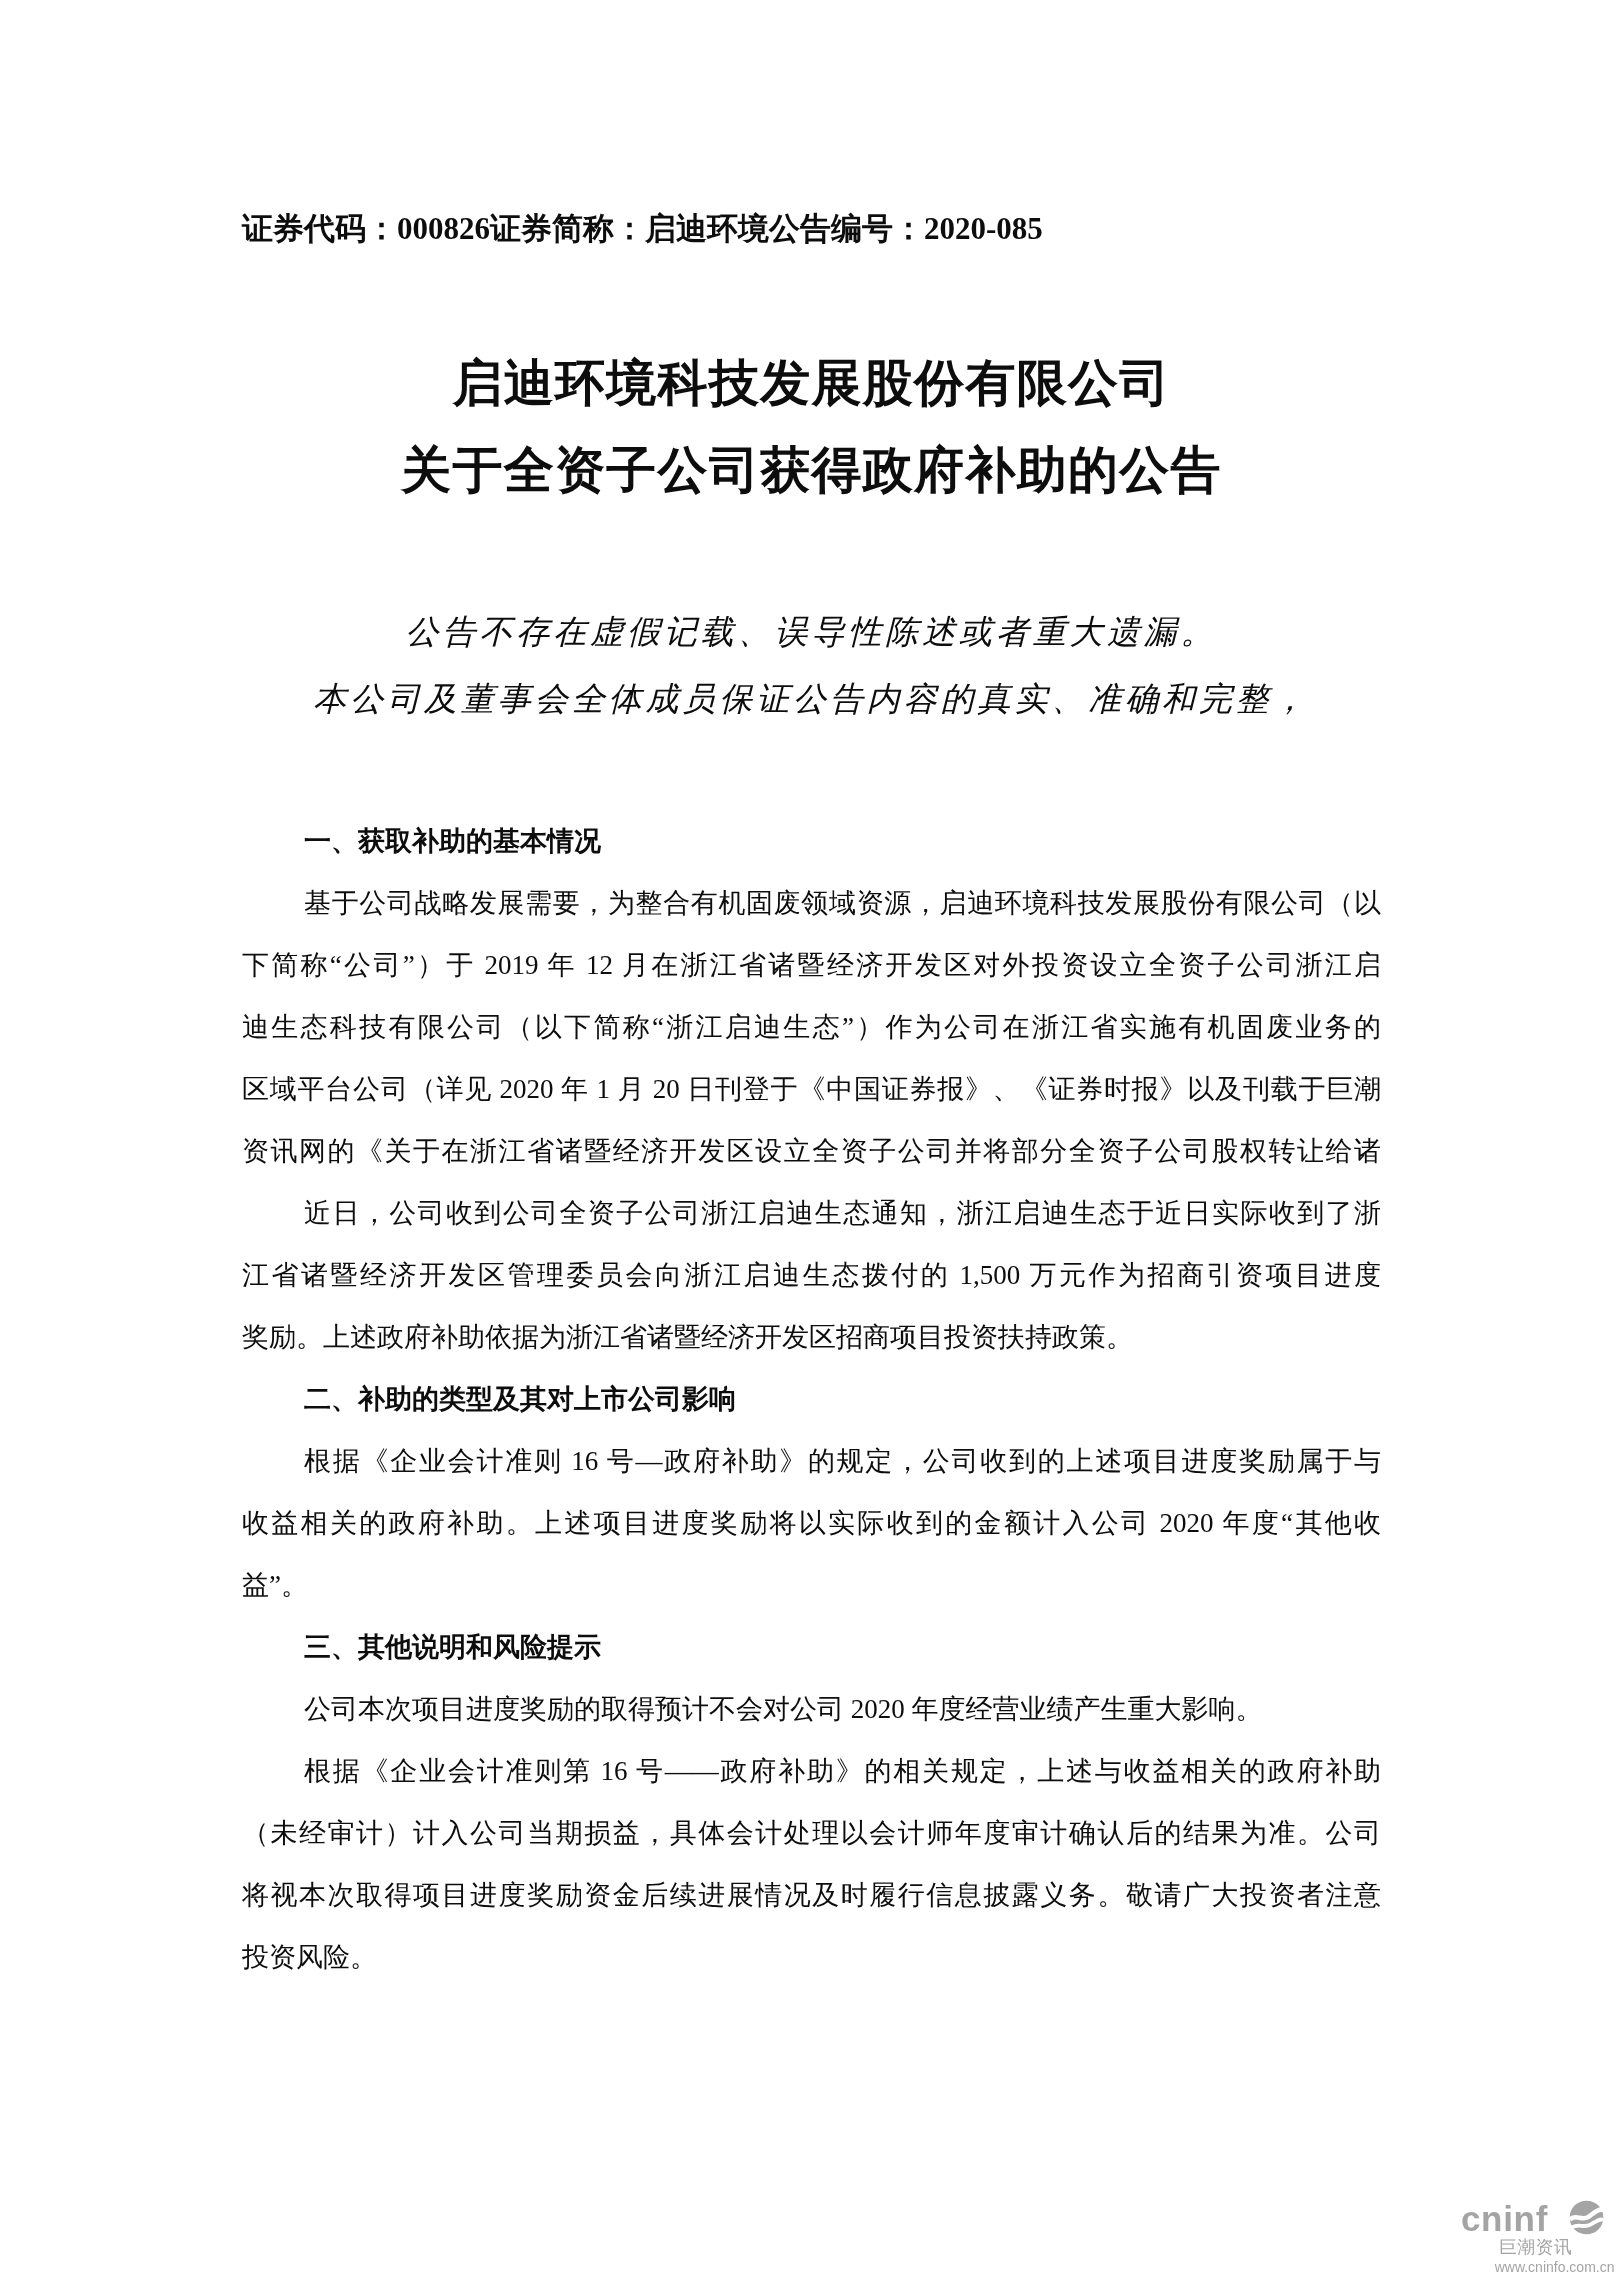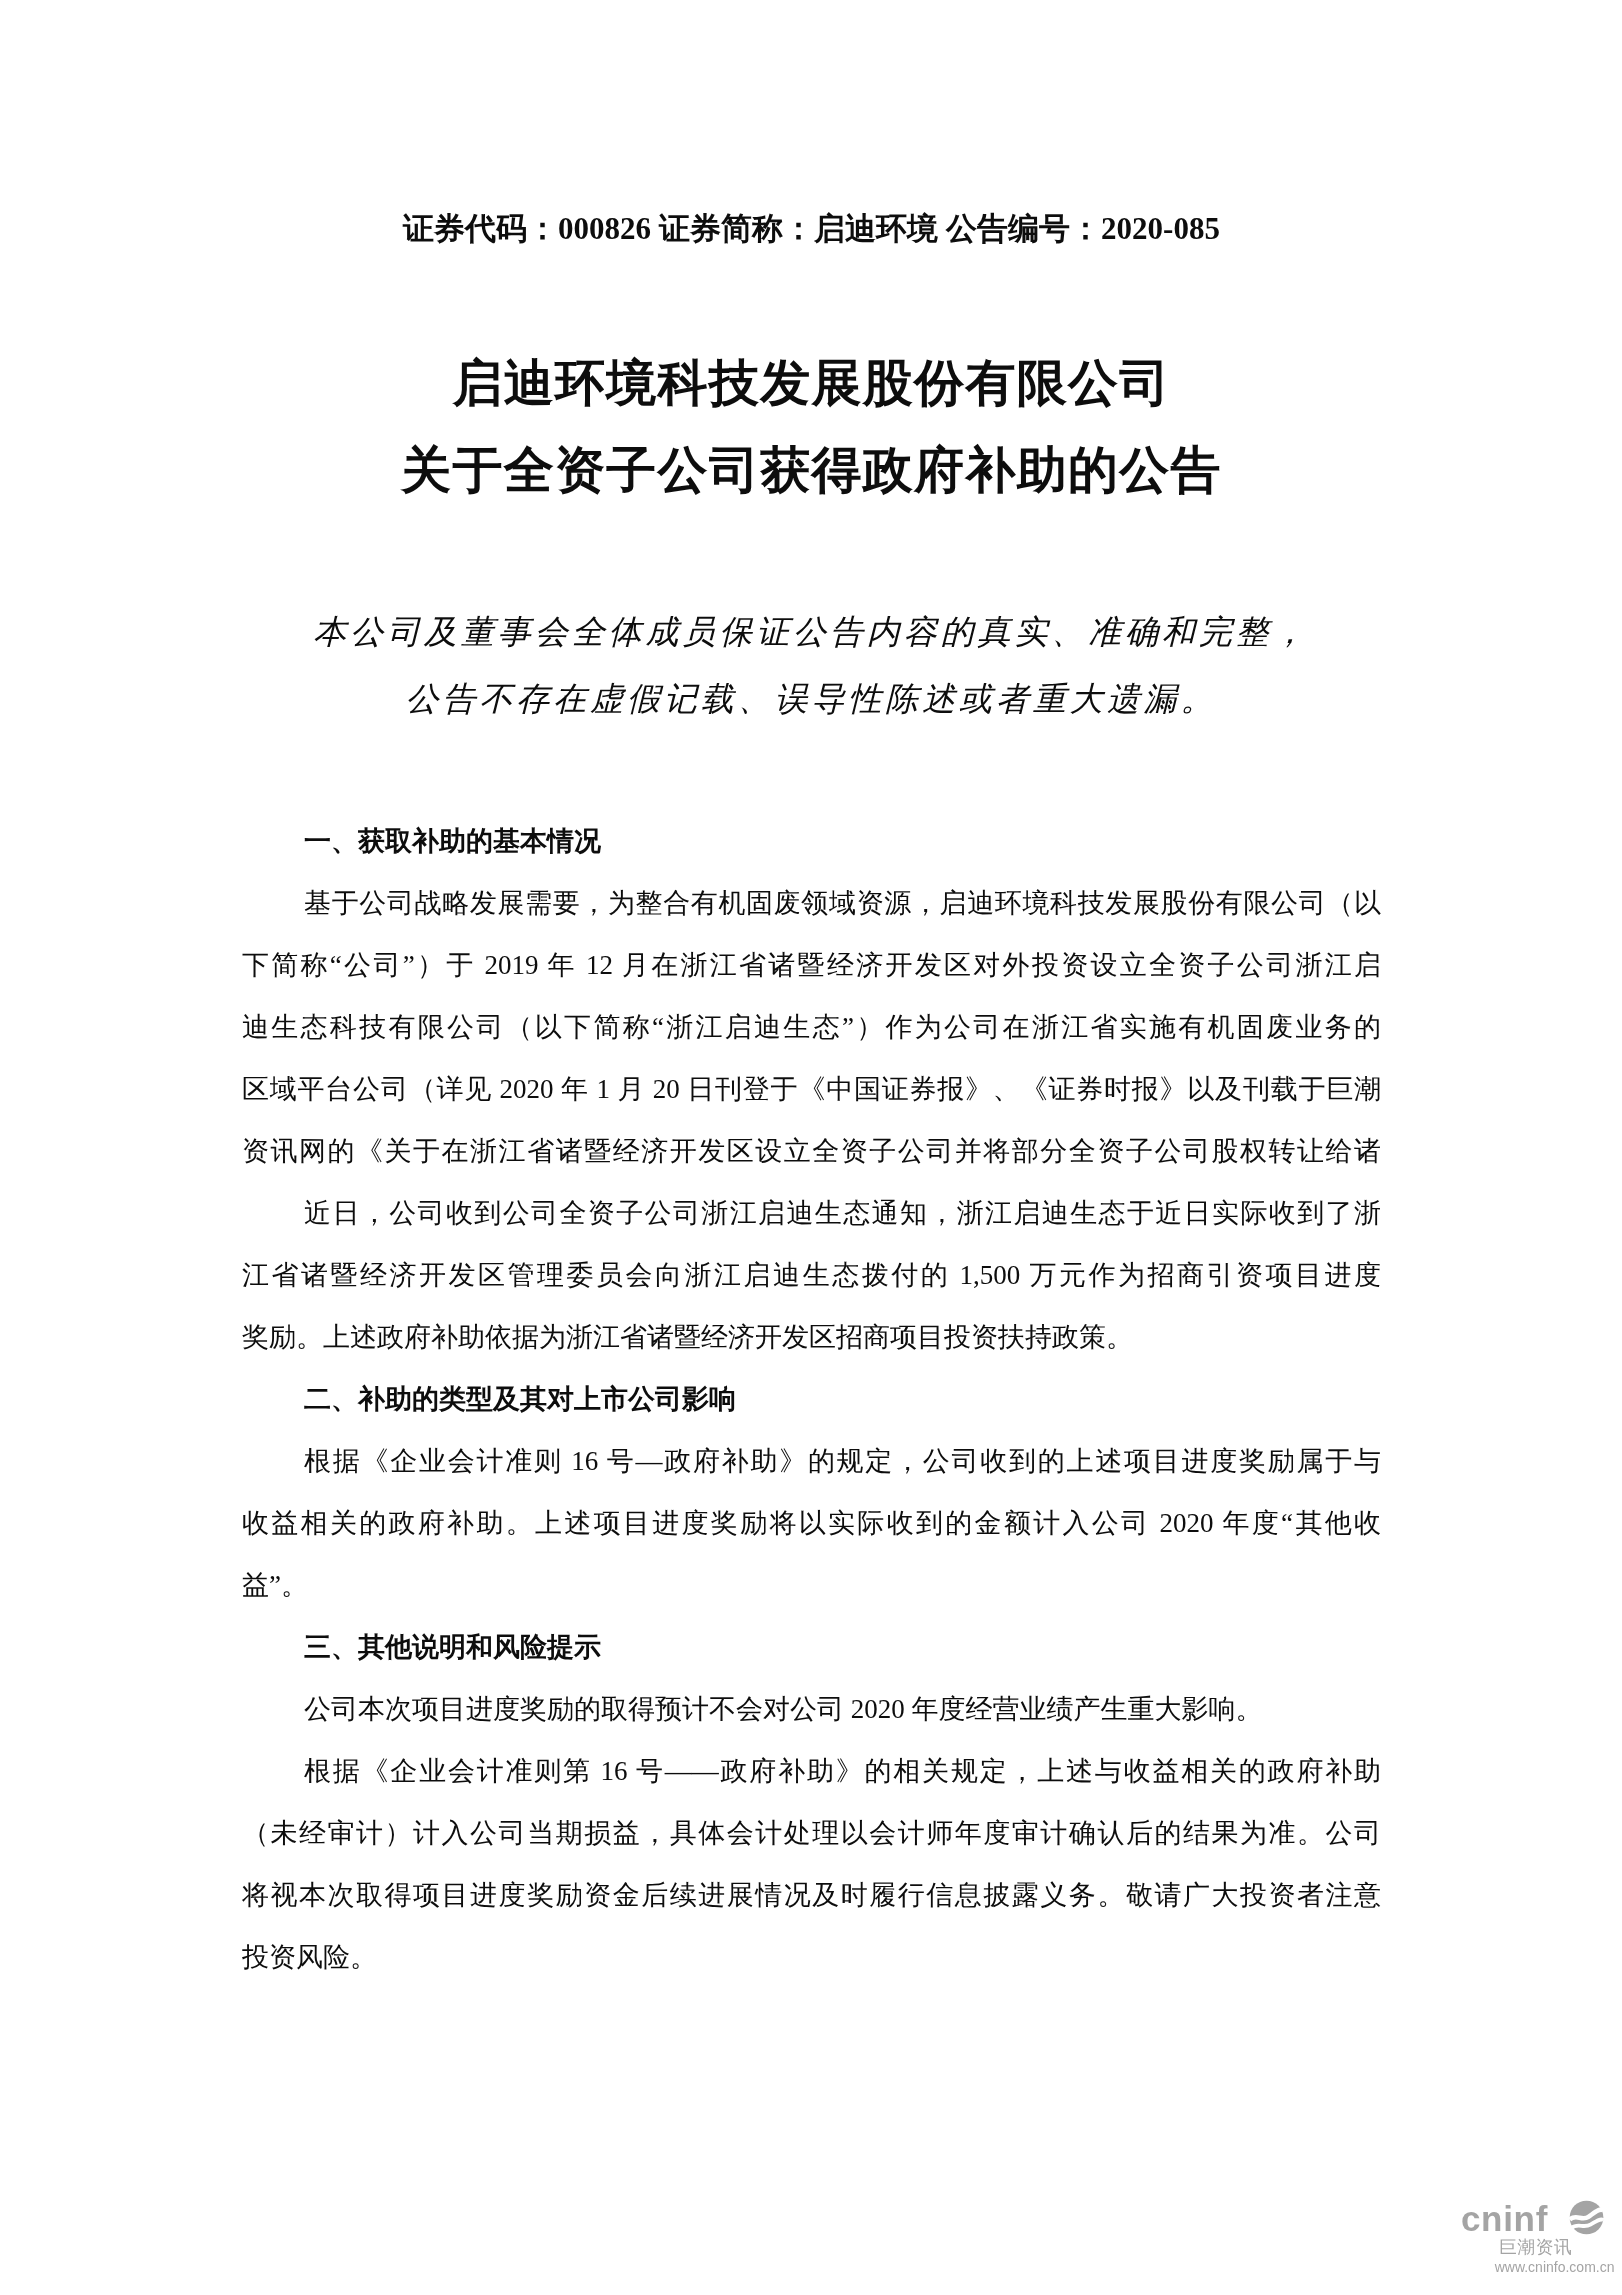--- a/index.html
+++ b/index.html
@@ -15,26 +15,25 @@
   .content {
     margin-left:242px;
     margin-right:242px;
     width:1139px;
   }
   
   .doc-header {
     padding-top:209px;
     height:39px;
     display:flex;
-    justify-content:center;
+    justify-content:flex-start;
     align-items:center;
     font-size:31px;
     font-weight:bold;
     white-space:nowrap;
-    gap:8px;
   }
   
   .title-block {
     margin-top:92px;
     text-align:center;
     font-family:"Liberation Sans", sans-serif;
     font-weight:bold;
     font-size:50px;
     line-height:87px;
     letter-spacing:1.3px;
@@ -110,22 +109,22 @@
       <span>证券简称：启迪环境</span>
       <span>公告编号：2020-085</span>
     </div>
 
     <div class="title-block">
       <div>启迪环境科技发展股份有限公司</div>
       <div>关于全资子公司获得政府补助的公告</div>
     </div>
 
     <div class="declaration">
+      <div>公告不存在虚假记载、误导性陈述或者重大遗漏。</div>
       <div>本公司及董事会全体成员保证公告内容的真实、准确和完整，</div>
-      <div>公告不存在虚假记载、误导性陈述或者重大遗漏。</div>
     </div>
 
     <div class="body-text">
         <div class="body-line heading indent">一、获取补助的基本情况</div>
         <div class="body-line indent justify">基于公司战略发展需要，为整合有机固废领域资源，启迪环境科技发展股份有限公司（以</div>
         <div class="body-line justify">下简称“公司”）于 2019 年 12 月在浙江省诸暨经济开发区对外投资设立全资子公司浙江启</div>
         <div class="body-line justify">迪生态科技有限公司（以下简称“浙江启迪生态”）作为公司在浙江省实施有机固废业务的</div>
         <div class="body-line justify">区域平台公司（详见 2020 年 1 月 20 日刊登于《中国证券报》、《证券时报》以及刊载于巨潮</div>
         <div class="body-line justify">资讯网的《关于在浙江省诸暨经济开发区设立全资子公司并将部分全资子公司股权转让给诸</div>
         <div class="body-line indent justify">近日，公司收到公司全资子公司浙江启迪生态通知，浙江启迪生态于近日实际收到了浙</div>

